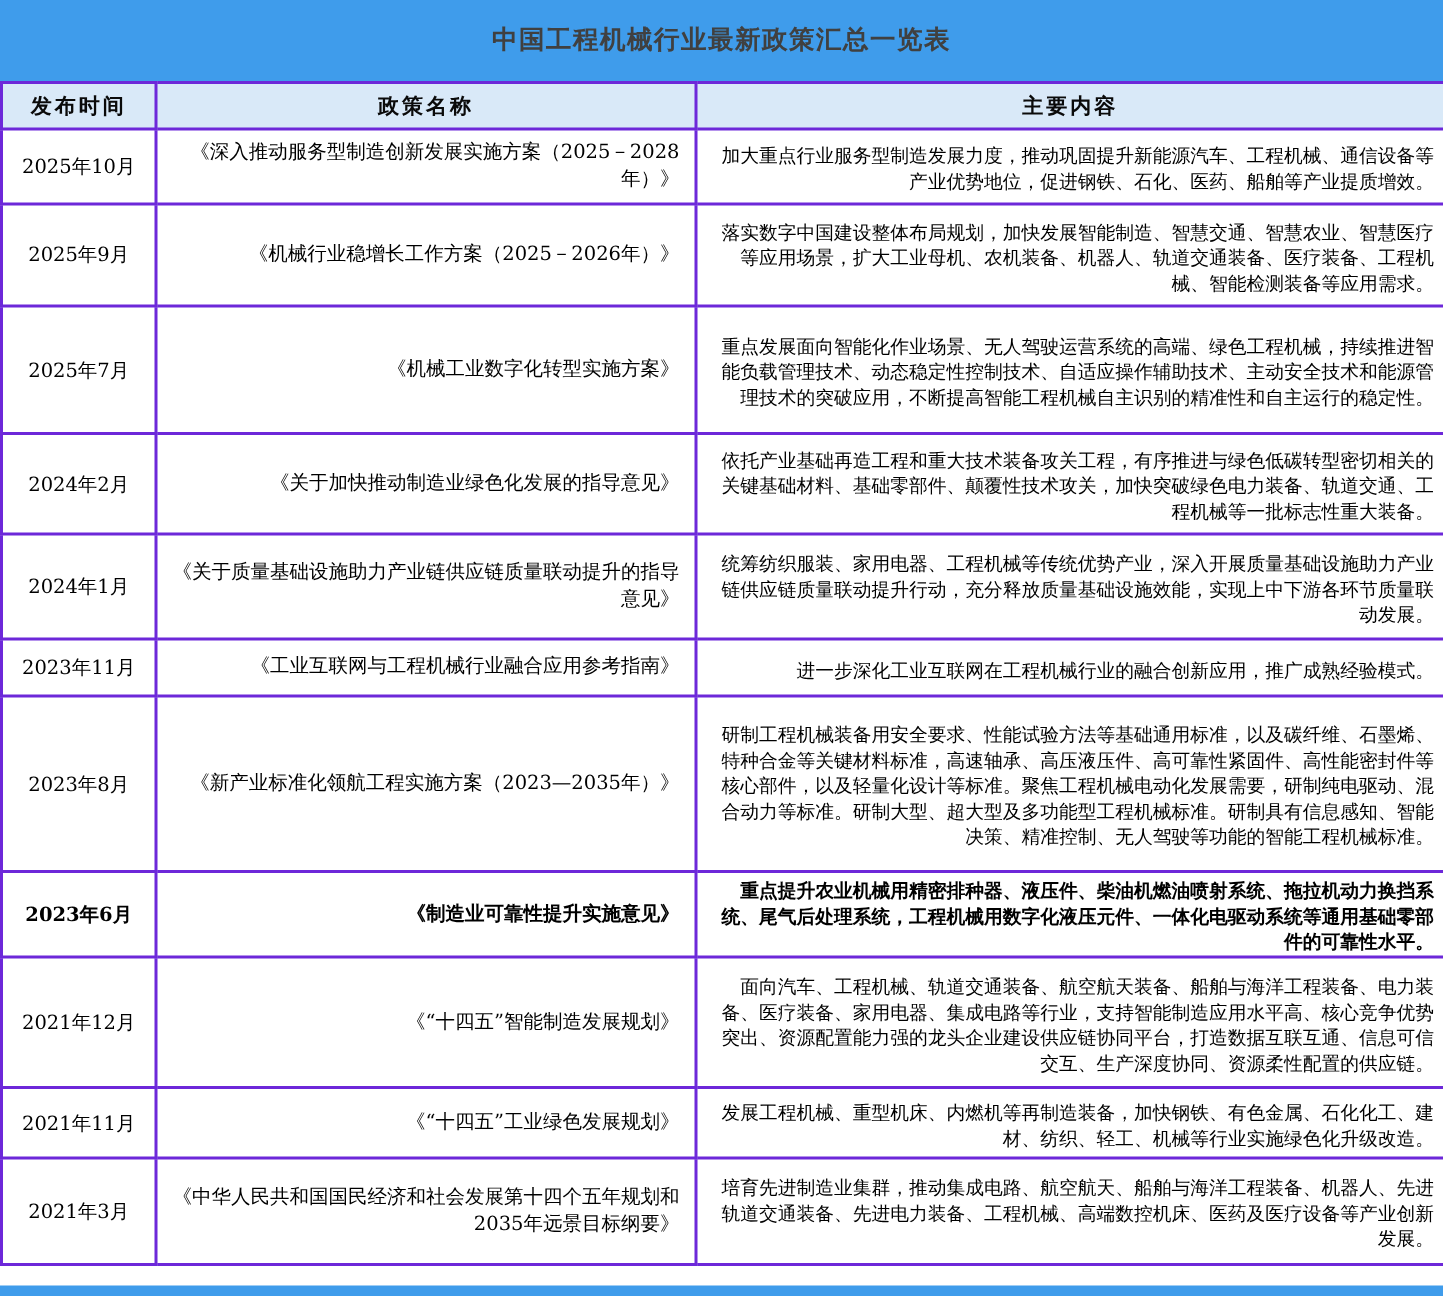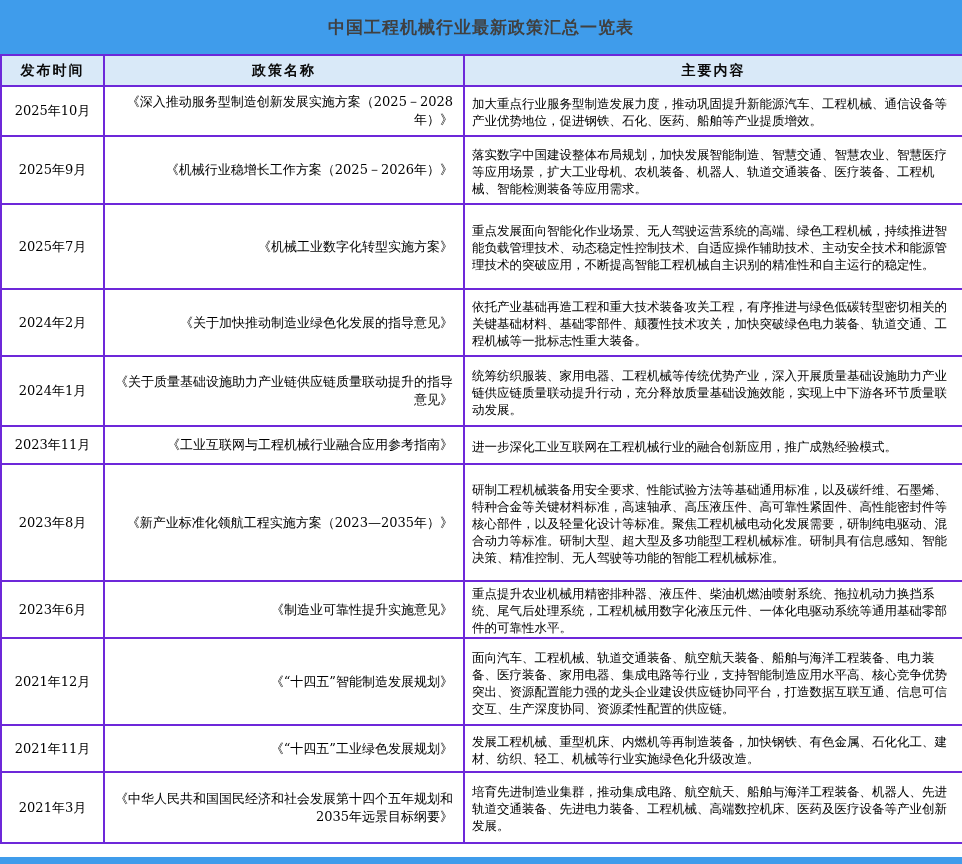--- a/index.html
+++ b/index.html
@@ -54,34 +54,34 @@
     padding: 2px;
     white-space: nowrap;
   }
   td.policy {
     text-align: right;
     font-size: 13px;
     line-height: 18px;
     padding: 2px 10px;
   }
   td.content {
-    text-align: left;
+    text-align: right;
     font-size: 12.5px;
     line-height: 17px;
     padding: 3px 6px 1px 7px;
   }
   
   tbody tr:nth-child(1)  td { height: 50px; }
   tbody tr:nth-child(2)  td { height: 68px; }
   tbody tr:nth-child(3)  td { height: 85px; }
   tbody tr:nth-child(4)  td { height: 67px; }
   tbody tr:nth-child(5)  td { height: 70px; }
   tbody tr:nth-child(6)  td { height: 38px; }
   tbody tr:nth-child(7)  td { height: 117px; }
-  tbody tr:nth-child(8)  td { height: 56px; }
+  tbody tr:nth-child(8)  td { height: 56px; font-weight: bold; }
   tbody tr:nth-child(9)  td { height: 87px; }
   tbody tr:nth-child(10) td { height: 47px; }
   tbody tr:nth-child(11) td { height: 71px; }
   .bottom-strip {
     margin-top: auto;
     height: 7px;
     background: #3f9ceb;
     flex: 0 0 auto;
   }
 </style>

